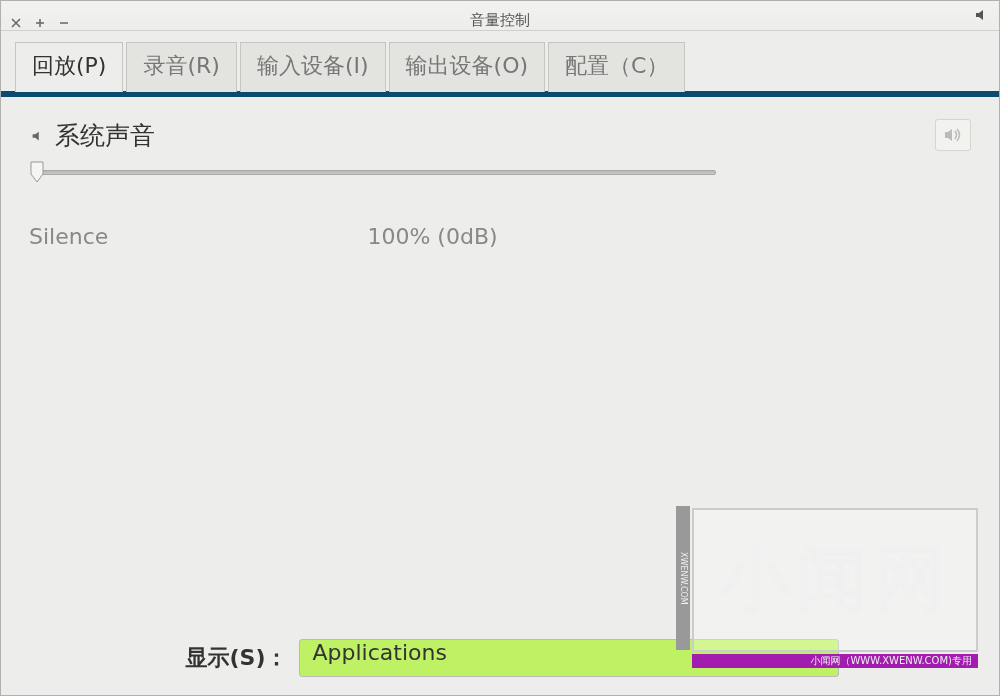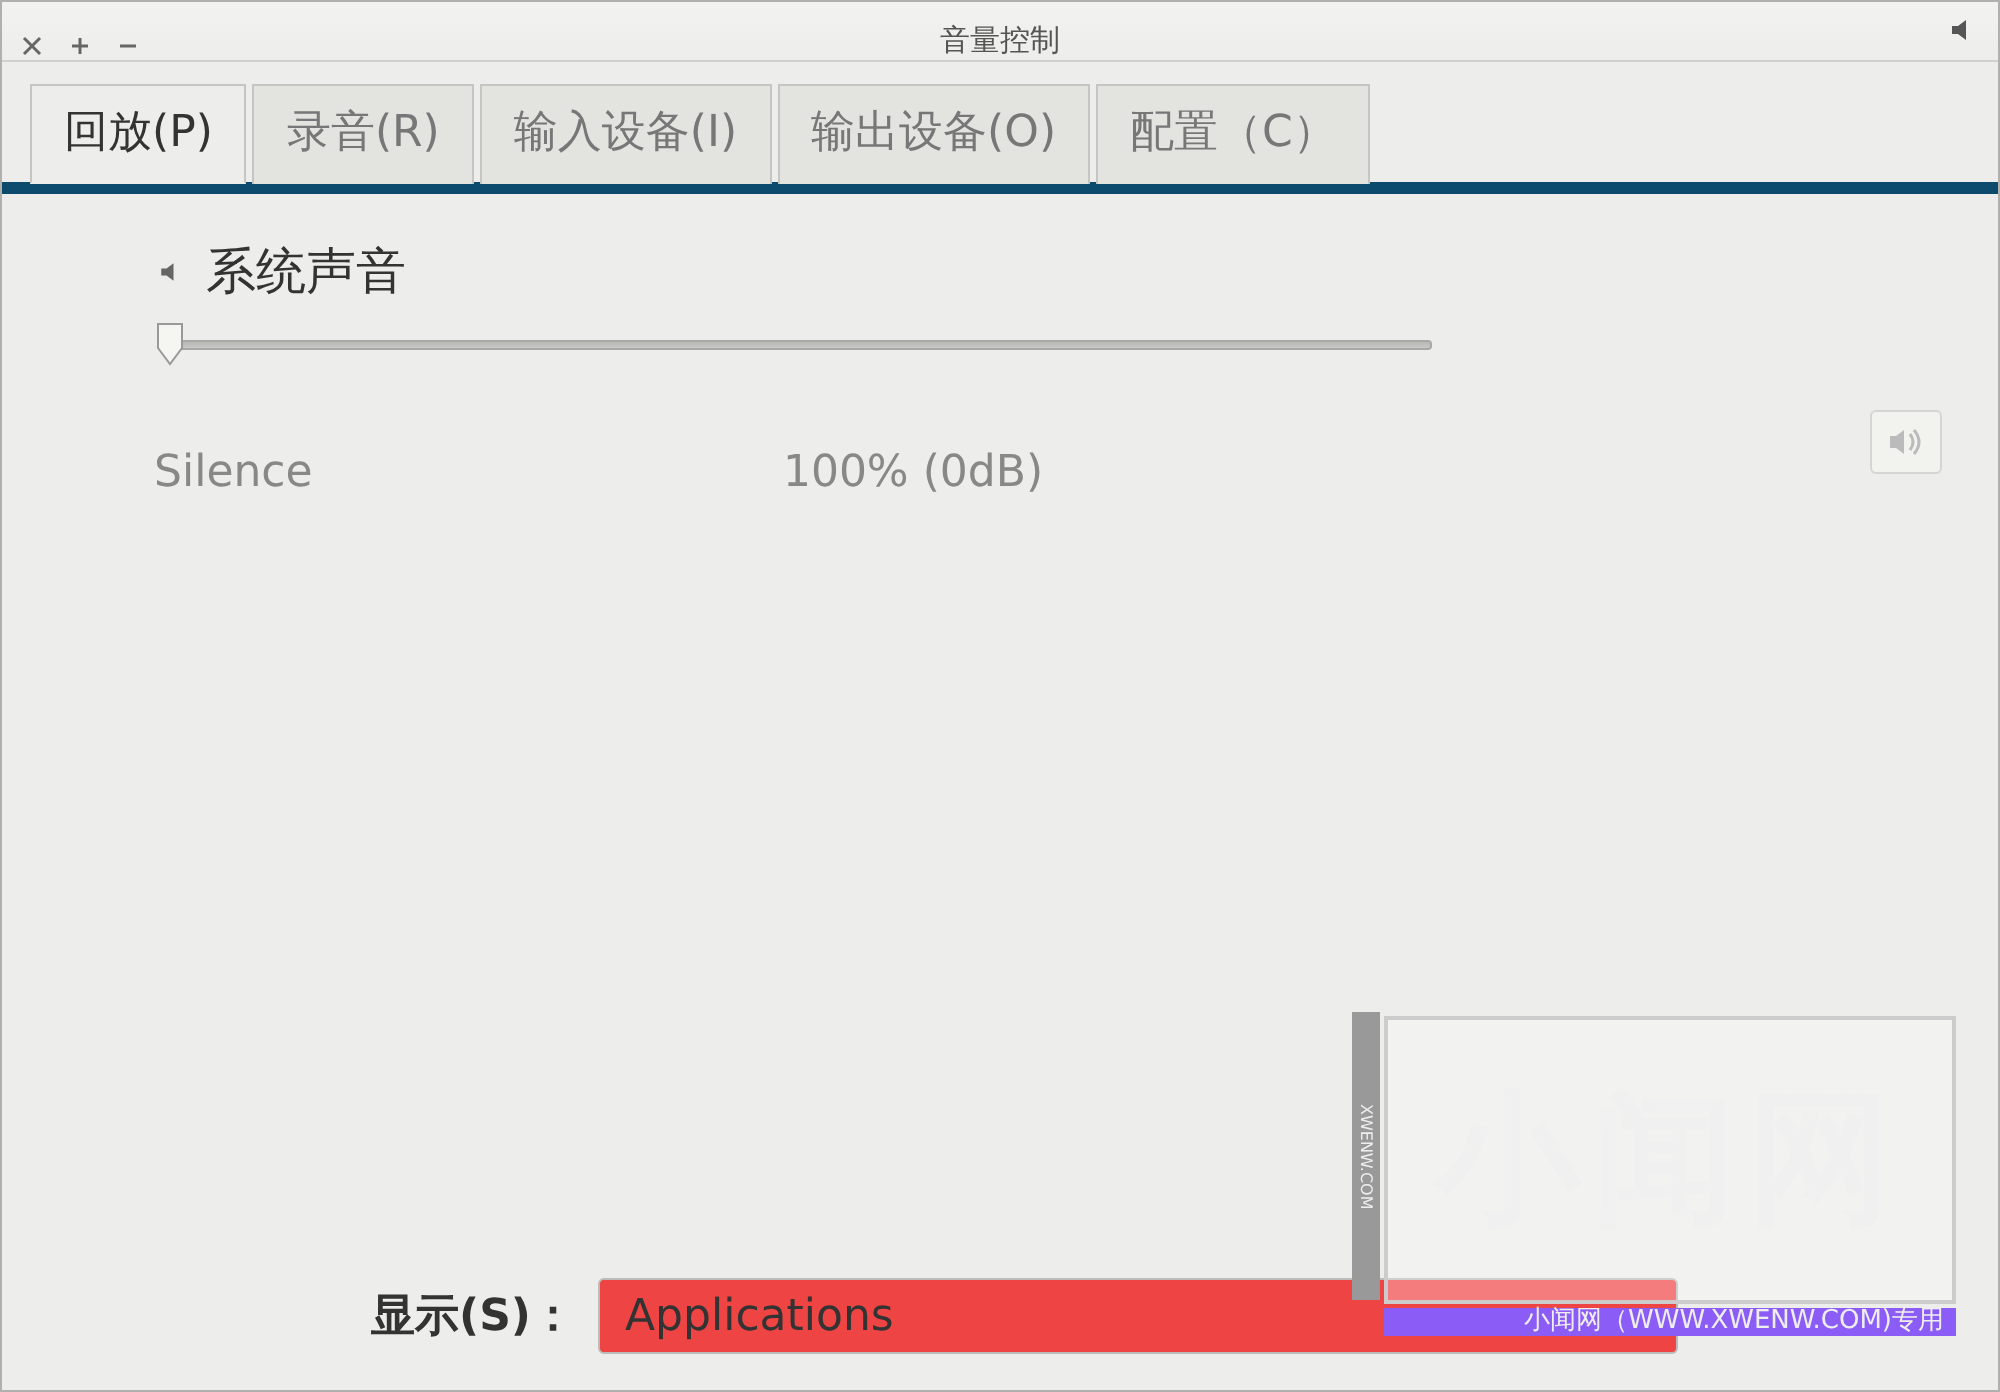--- a/index.html
+++ b/index.html
@@ -80,22 +80,21 @@
       border-bottom: 1px solid #ededeb;
     }
     .content {
       flex: 1;
       padding: 22px 28px 10px 28px;
       display: flex;
       flex-direction: column;
     }
     .stream-row {
       display: flex;
-      align-items: flex-end;
-      margin-left: 48px;
+      align-items: flex-start;
     }
     .stream-left {
       flex: 1;
     }
     .stream-header {
       display: flex;
       align-items: center;
       gap: 10px;
       margin-bottom: 8px;
     }
@@ -181,24 +180,23 @@
     }
     .show-label {
       font-size: 22px;
       font-weight: bold;
       color: #333;
     }
     .show-select {
       flex: 0 0 540px;
       height: 38px;
       border: 1px solid #bbb;
-      background: #ef4444;
+      background: #bef264;
       border-radius: 3px;
       display: flex;
-      align-items: center;
       padding: 0 12px;
       font-size: 22px;
       color: #333;
       position: relative;
       cursor: pointer;
     }
     .dropdown-arrow {
       position: absolute;
       right: 12px;
       top: 50%;
@@ -223,22 +221,22 @@
       font-weight: bold;
       color: rgba(240,240,240,0.9);
       letter-spacing: 6px;
     }
     .watermark-footer {
       position: absolute;
       bottom: 28px;
       right: 22px;
       width: 286px;
       height: 14px;
-      background: #8b5cf6;
-      font-size: 13px;
+      background: #a21caf;
+      font-size: 10px;
       color: #eee;
       text-align: right;
       padding-right: 6px;
       line-height: 14px;
       pointer-events: none;
     }
     .watermark-side {
       position: absolute;
       left: -18px;
       bottom: 0;

